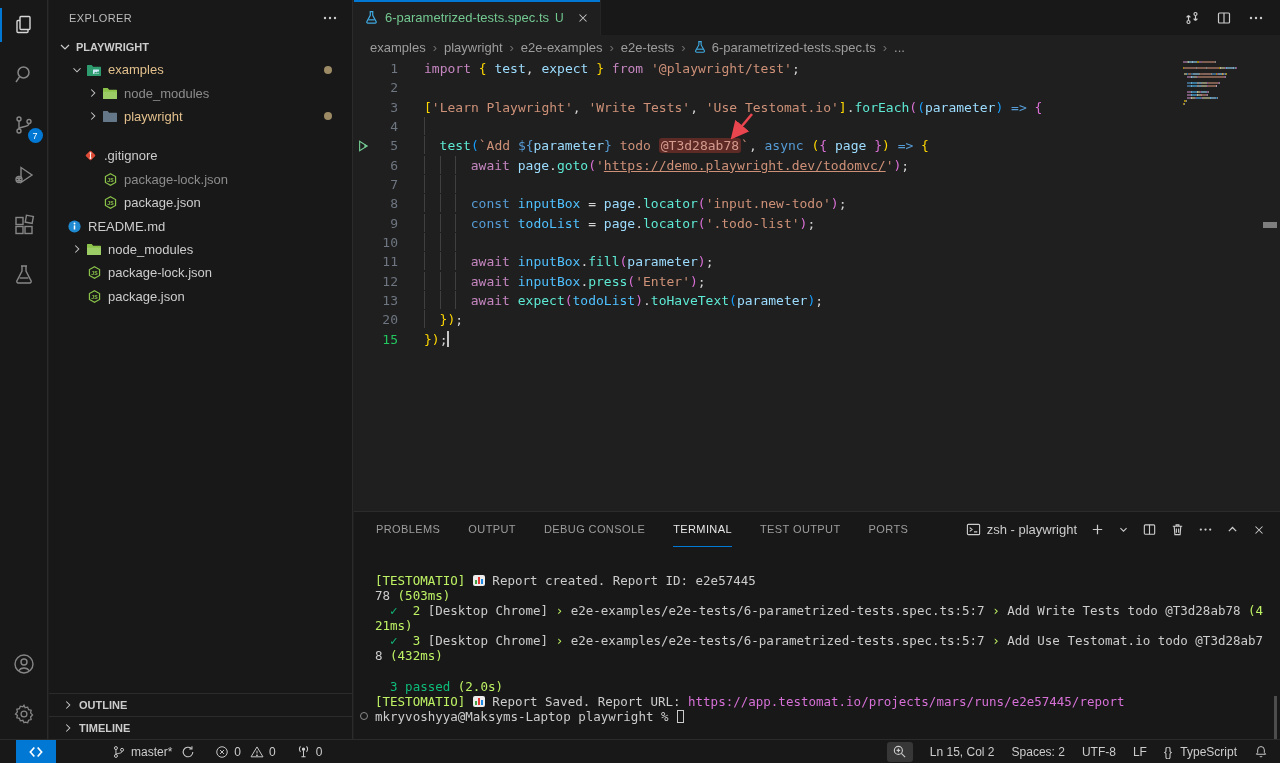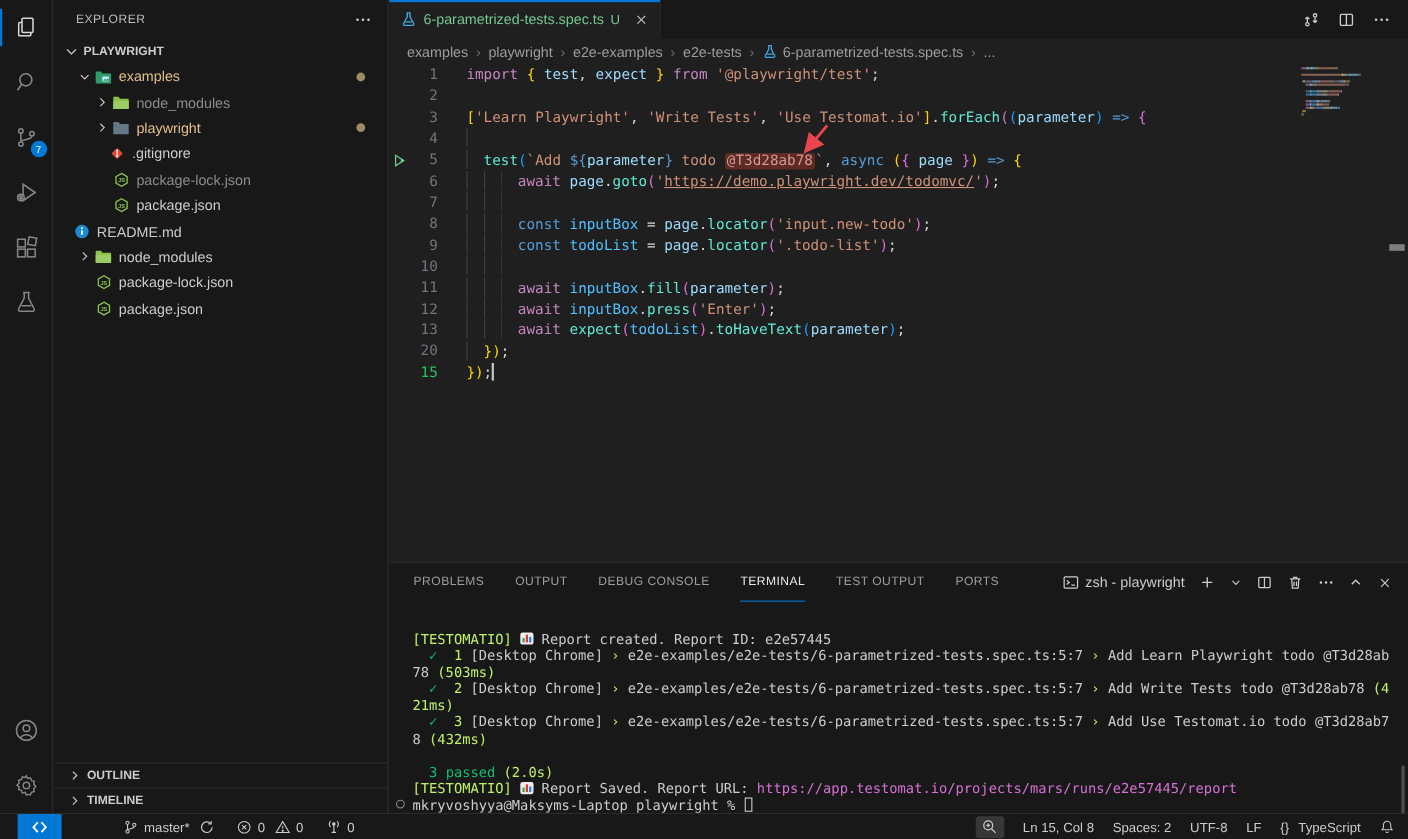--- a/index.html
+++ b/index.html
@@ -231,21 +231,21 @@
             </svg>
           </span>
           <span class="tree-icon">
             <svg width="16" height="16" viewBox="0 0 16 16">
               <path d="M1.5 3h4.2l1.4 1.8h7.4c.3 0 .5.2.5.5v8.2c0 .3-.2.5-.5.5H1.5c-.3 0-.5-.2-.5-.5V3.5c0-.3.2-.5.5-.5z" fill="#64788a"></path>
             </svg>
           </span>
           <span class="tree-label f-mod">playwright</span>
           <span class="tree-dot"></span>
         </div>
-        <div class="tree-row" style="padding-left: 32px;">
+        <div class="tree-row" style="padding-left: 16px; margin-top: 16px;">
           <span class="tree-chev"></span>
           <span class="tree-icon">
             <svg width="15" height="15" viewBox="0 0 16 16">
               <rect x="4.1" y="4.1" width="7.8" height="7.8" rx="1" transform="rotate(45 8 8)" fill="#dd4b36"></rect>
               <circle cx="8" cy="5.4" r="1" fill="#fff"></circle>
               <circle cx="8" cy="10.6" r="1" fill="#fff"></circle>
               <path d="M8 6.2v3.4" stroke="#fff" stroke-width="1"></path>
             </svg>
           </span>
           <span class="tree-label f-normal">.gitignore</span>
@@ -688,21 +688,20 @@
             </span>
           <span class="icon-btn">
               <svg width="14" height="14" viewBox="0 0 16 16" stroke="currentColor" stroke-width="1.2">
                 <path d="M4 4l8 8M12 4l-8 8"></path>
               </svg>
             </span>
         </div>
       </div>
       <div class="terminal" id="terminal">
           <div class="term-line"><span class="t-dim">[TESTOMATIO] </span><span class="chart-ic"><span class="cb cb1"></span><span class="cb cb2"></span><span class="cb cb3"></span></span><span class="t-w"> Report created. Report ID: e2e57445</span></div>
-          <div class="term-line"><span class="t-w">  </span><span class="t-grn">✓</span><span class="t-dim">  1 </span><span class="t-w">[Desktop Chrome]</span><span class="t-dim"> › </span><span class="t-w">e2e-examples/e2e-tests/6-parametrized-tests.spec.ts:5:7</span><span class="t-dim"> › </span><span class="t-w">Add Learn Playwright todo @T3d28ab</span></div>
           <div class="term-line"><span class="t-w">78 </span><span class="t-dim">(503ms)</span></div>
           <div class="term-line"><span class="t-w">  </span><span class="t-grn">✓</span><span class="t-dim">  2 </span><span class="t-w">[Desktop Chrome]</span><span class="t-dim"> › </span><span class="t-w">e2e-examples/e2e-tests/6-parametrized-tests.spec.ts:5:7</span><span class="t-dim"> › </span><span class="t-w">Add Write Tests todo @T3d28ab78 </span><span class="t-dim">(4</span></div>
           <div class="term-line"><span class="t-dim">21ms)</span></div>
           <div class="term-line"><span class="t-w">  </span><span class="t-grn">✓</span><span class="t-dim">  3 </span><span class="t-w">[Desktop Chrome]</span><span class="t-dim"> › </span><span class="t-w">e2e-examples/e2e-tests/6-parametrized-tests.spec.ts:5:7</span><span class="t-dim"> › </span><span class="t-w">Add Use Testomat.io todo @T3d28ab7</span></div>
           <div class="term-line"><span class="t-w">8 </span><span class="t-dim">(432ms)</span></div>
           <div class="term-line"></div>
           <div class="term-line"><span class="t-w">  </span><span class="t-grn">3 passed</span><span class="t-w"> </span><span class="t-dim">(2.0s)</span></div>
           <div class="term-line"><span class="t-dim">[TESTOMATIO] </span><span class="chart-ic"><span class="cb cb1"></span><span class="cb cb2"></span><span class="cb cb3"></span></span><span class="t-w"> Report Saved. Report URL: </span><span class="t-mag">https://app.testomat.io/projects/mars/runs/e2e57445/report</span></div>
           <div class="term-line"><span class="term-deco"></span><span class="t-w">mkryvoshyya@Maksyms-Laptop playwright % </span><span class="term-caret"></span></div>
         </div>
@@ -765,21 +764,21 @@
     </div>
     <div class="sb-right">
       <span class="sb-zoom">
         <span>
             <svg width="15" height="15" viewBox="0 0 16 16" fill="none" stroke="currentColor" stroke-width="1.2">
               <circle cx="6.8" cy="6.8" r="4.3"></circle>
               <path d="M10 10l4 4M6.8 4.9v3.8M4.9 6.8h3.8"></path>
             </svg>
           </span>
       </span>
-      <span class="sb-item">Ln 15, Col 8</span>
+      <span class="sb-item">Ln 15, Col 2</span>
       <span class="sb-item">Spaces: 2</span>
       <span class="sb-item">UTF-8</span>
       <span class="sb-item">LF</span>
       <span class="sb-item">
         <span>{}</span>
         <span style="margin-left:5px">TypeScript</span>
       </span>
       <span>
           <svg width="14" height="14" viewBox="0 0 16 16" fill="none" stroke="currentColor" stroke-width="1.1">
             <path d="M8 1.8a3.8 3.8 0 0 0-3.8 3.8v2.9L2.8 10.6h10.4L11.8 8.5V5.6A3.8 3.8 0 0 0 8 1.8z"></path>

